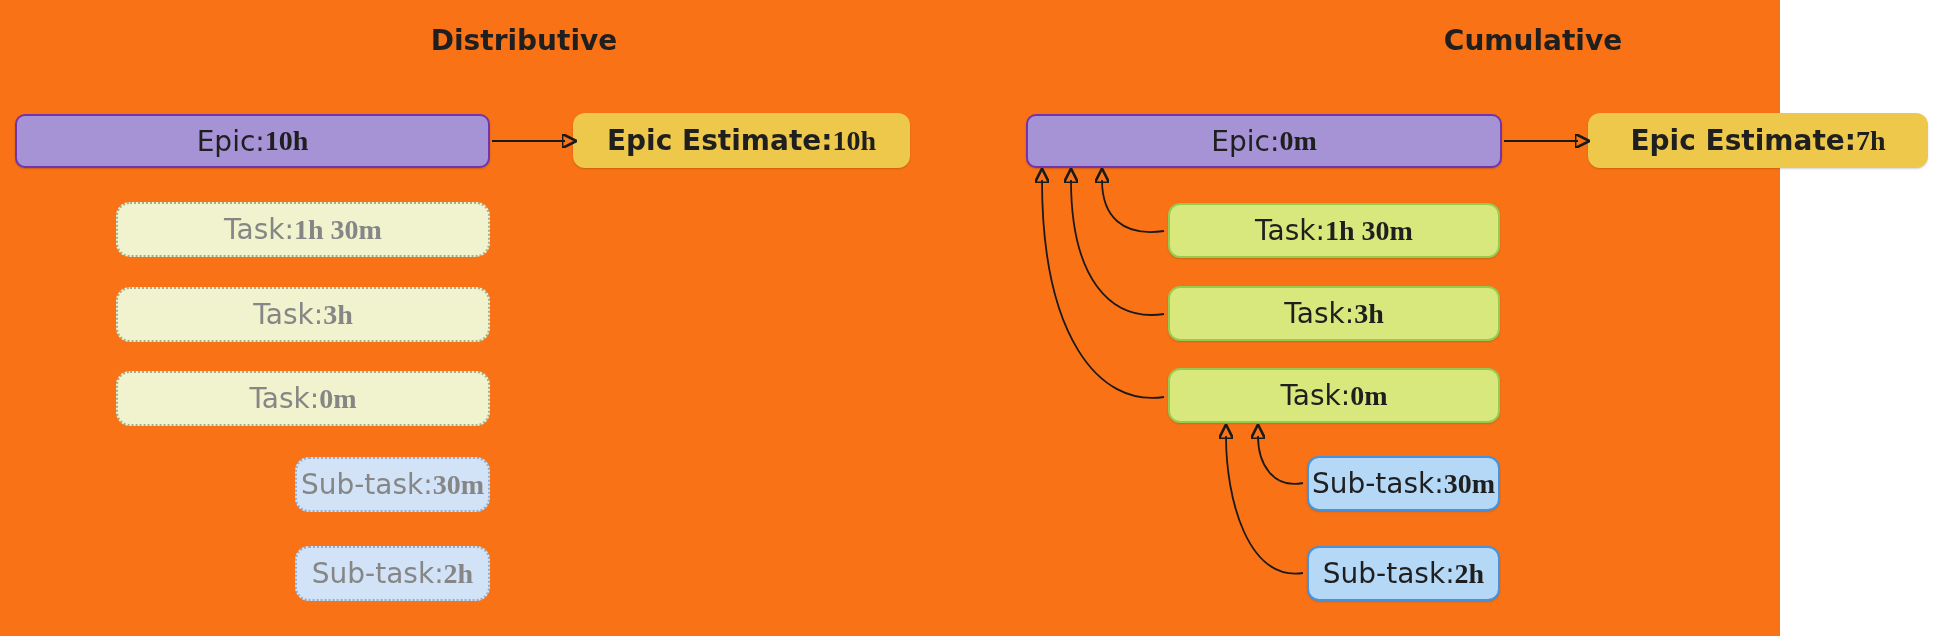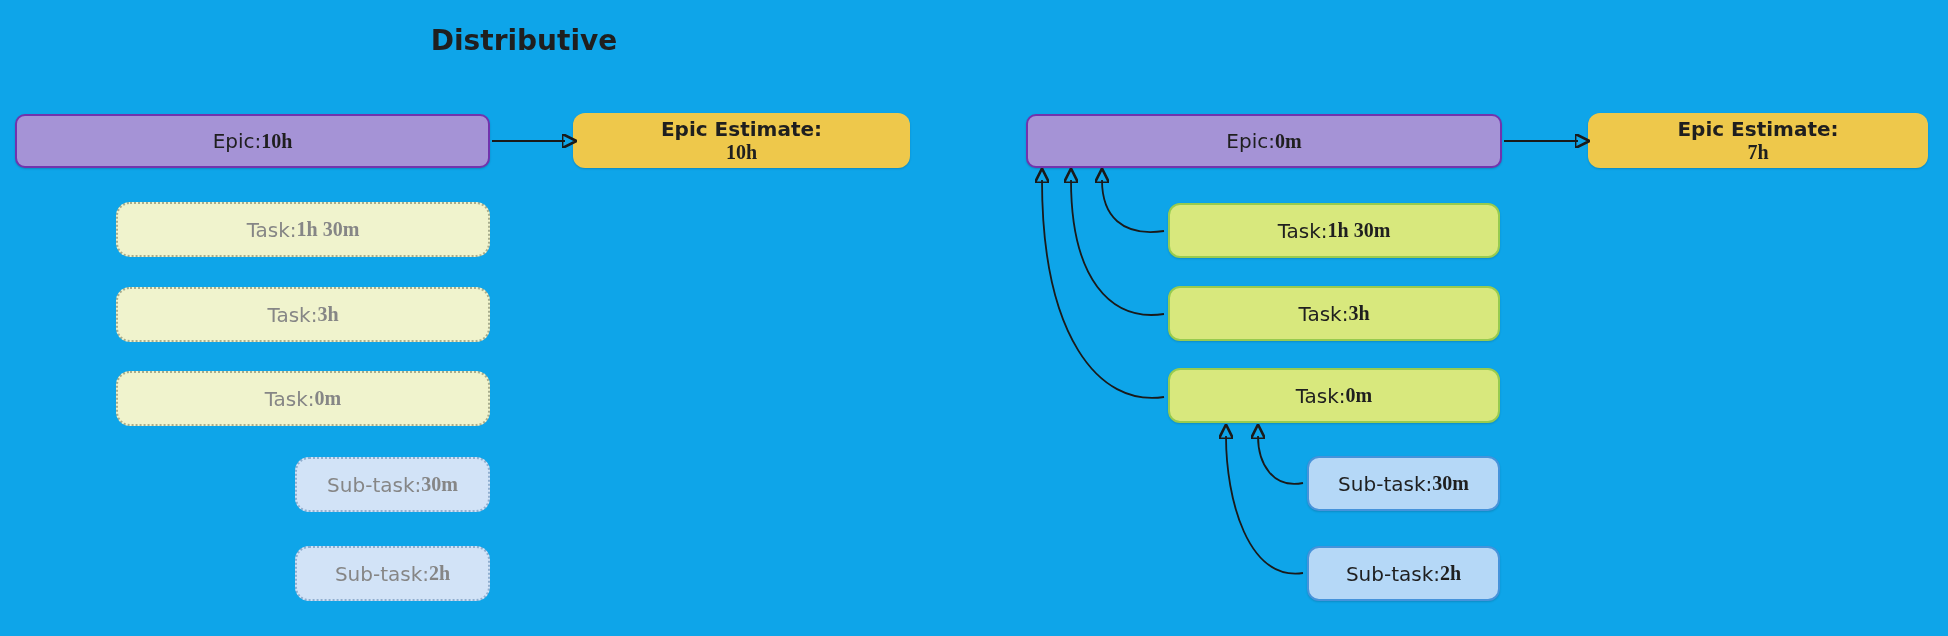--- a/index.html
+++ b/index.html
@@ -1,35 +1,36 @@
 <!DOCTYPE html>
 <html style="--purple-fill: #a593d6; --purple-border: #7233ad; --gold-fill: #eec84b; --green-fill: #d8e87d; --green-border: #97cb4f; --blue-fill: #b5d8f7; --blue-border: #4693db; --pale-green-fill: #f0f3cd; --pale-green-border: #a8ad8d; --pale-blue-fill: #d2e3f7; --pale-blue-border: #90aecf; --dark-text: #1f1f1f; --muted-text: #868686; --arrow-color: #1a1a1a;"><head>
 <meta charset="utf-8">
 <style>
   html,body{margin:0;padding:0;background:#ffffff;}
   body{width:1948px;height:636px;overflow:hidden;font-family:"DejaVu Sans","Liberation Sans",sans-serif;}
-  .canvas{position:relative;width:1948px;height:636px;background:#0ea5e9;}
+  .canvas{position:relative;width:1780px;height:636px;background:#f97316;}
   .title{position:absolute;transform:translateX(-50%);font-size:28px;font-weight:700;color:var(--dark-text);white-space:nowrap;}
-  .box{position:absolute;display:flex;align-items:center;justify-content:center;font-size:20px;white-space:nowrap;box-sizing:border-box;}
+  .box{position:absolute;display:flex;align-items:center;justify-content:center;font-size:28px;white-space:nowrap;box-sizing:border-box;}
   .val{font-weight:700;font-family:Liberation Serif, serif;}
   .purple{background:var(--purple-fill);border:2.5px solid var(--purple-border);border-radius:10px;color:var(--dark-text);box-shadow:0 1px 2px rgba(0,0,0,0.18);}
-  .gold{background:var(--gold-fill);border:none;border-radius:12px;color:var(--dark-text);font-weight:700;box-shadow:0 1px 2px rgba(0,0,0,0.18);flex-direction:column;}
+  .gold{background:var(--gold-fill);border:none;border-radius:12px;color:var(--dark-text);font-weight:700;box-shadow:0 1px 2px rgba(0,0,0,0.18);}
   .green{background:var(--green-fill);border:2.5px solid var(--green-border);border-radius:12px;color:var(--dark-text);box-shadow:0 1px 2px rgba(0,0,0,0.15);}
   .blue{background:var(--blue-fill);border:2.5px solid var(--blue-border);border-radius:12px;color:var(--dark-text);box-shadow:0 1px 2px rgba(0,0,0,0.15);}
   .pgreen{background:var(--pale-green-fill);border:2px dotted var(--pale-green-border);border-radius:14px;color:var(--muted-text);}
   .pblue{background:var(--pale-blue-fill);border:2px dotted var(--pale-blue-border);border-radius:14px;color:var(--muted-text);}
   .arrows{position:absolute;left:0;top:0;width:1948px;height:636px;pointer-events:none;}
   .arrows path{fill:none;stroke:#1a1a1a;stroke-width:1.8px;}
 </style>
 </head>
 <body>
 
 <div class="canvas">
 
   <div class="title" style="left:524px;top:24px;">Distributive</div>
+  <div class="title" style="left:1533px;top:24px;">Cumulative</div>
 
   <div class="box purple" style="left:15px;top:114px;width:475px;height:54px;">
     <span class="lbl">Epic: </span>
       <span class="val">10h</span>
   </div>
   <div class="box gold" style="left:573px;top:113px;width:337px;height:55px;">
     <span class="lbl">Epic Estimate: </span>
       <span class="val">10h</span>
   </div>
 

